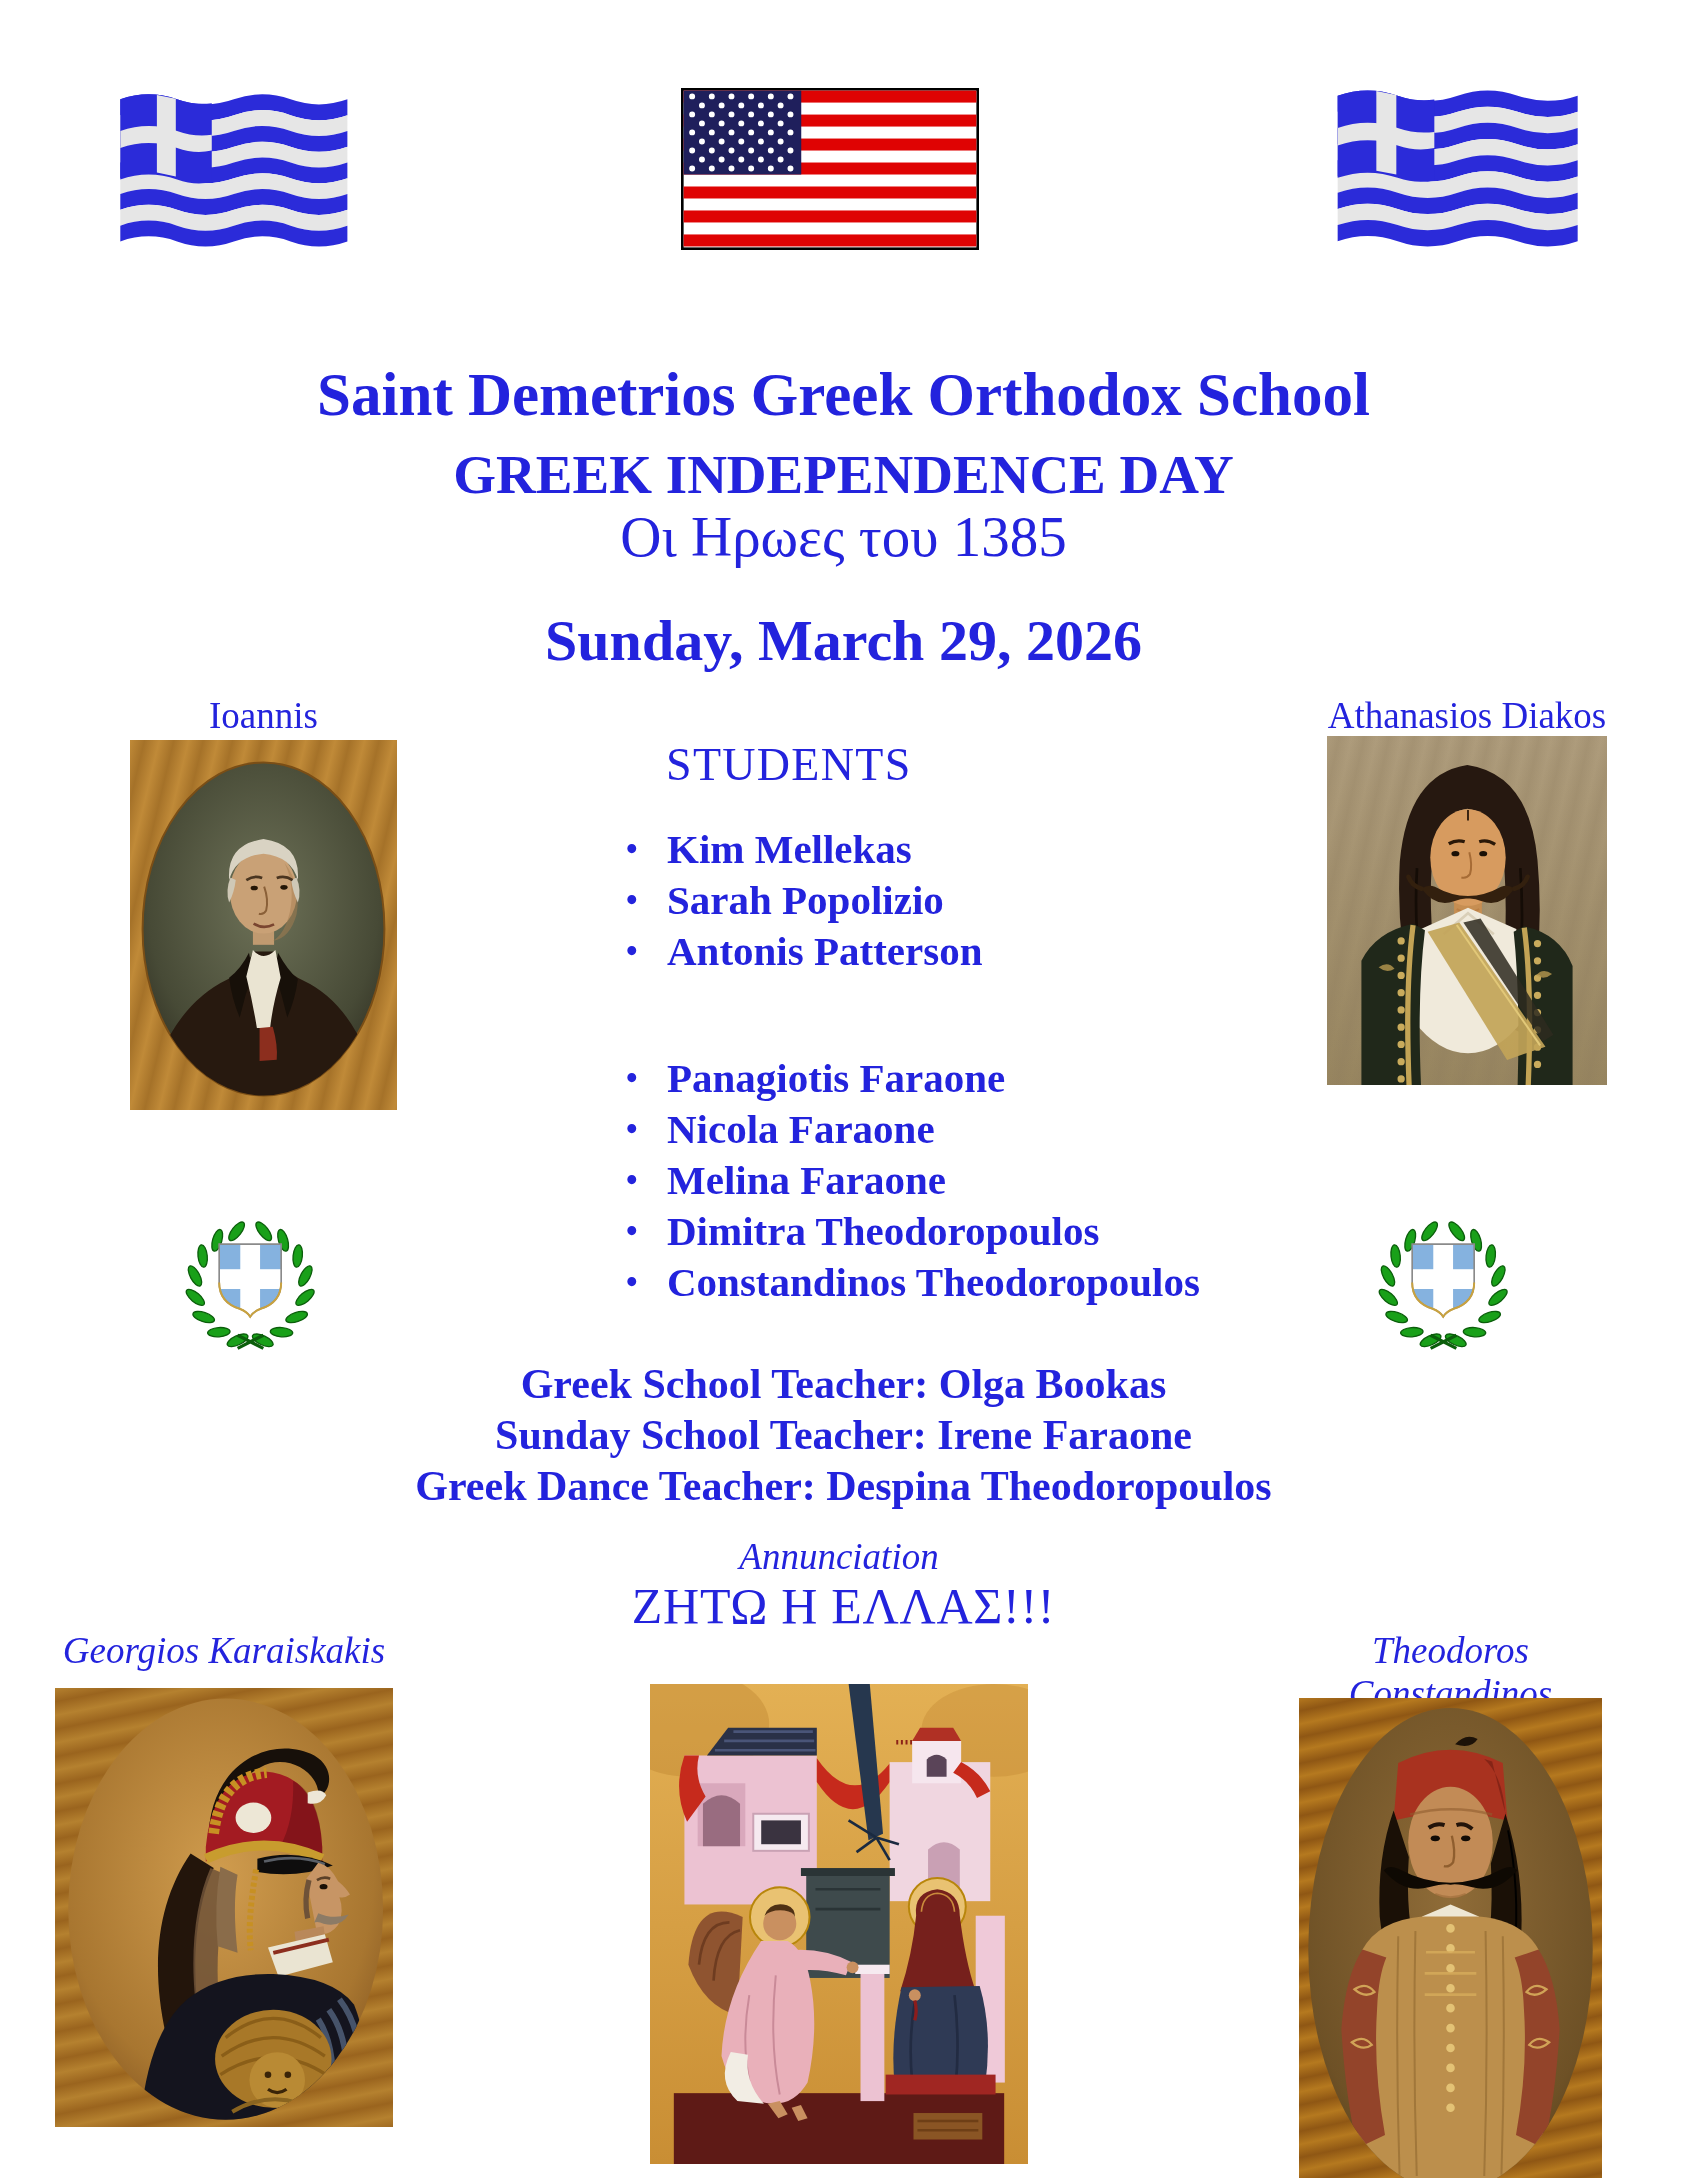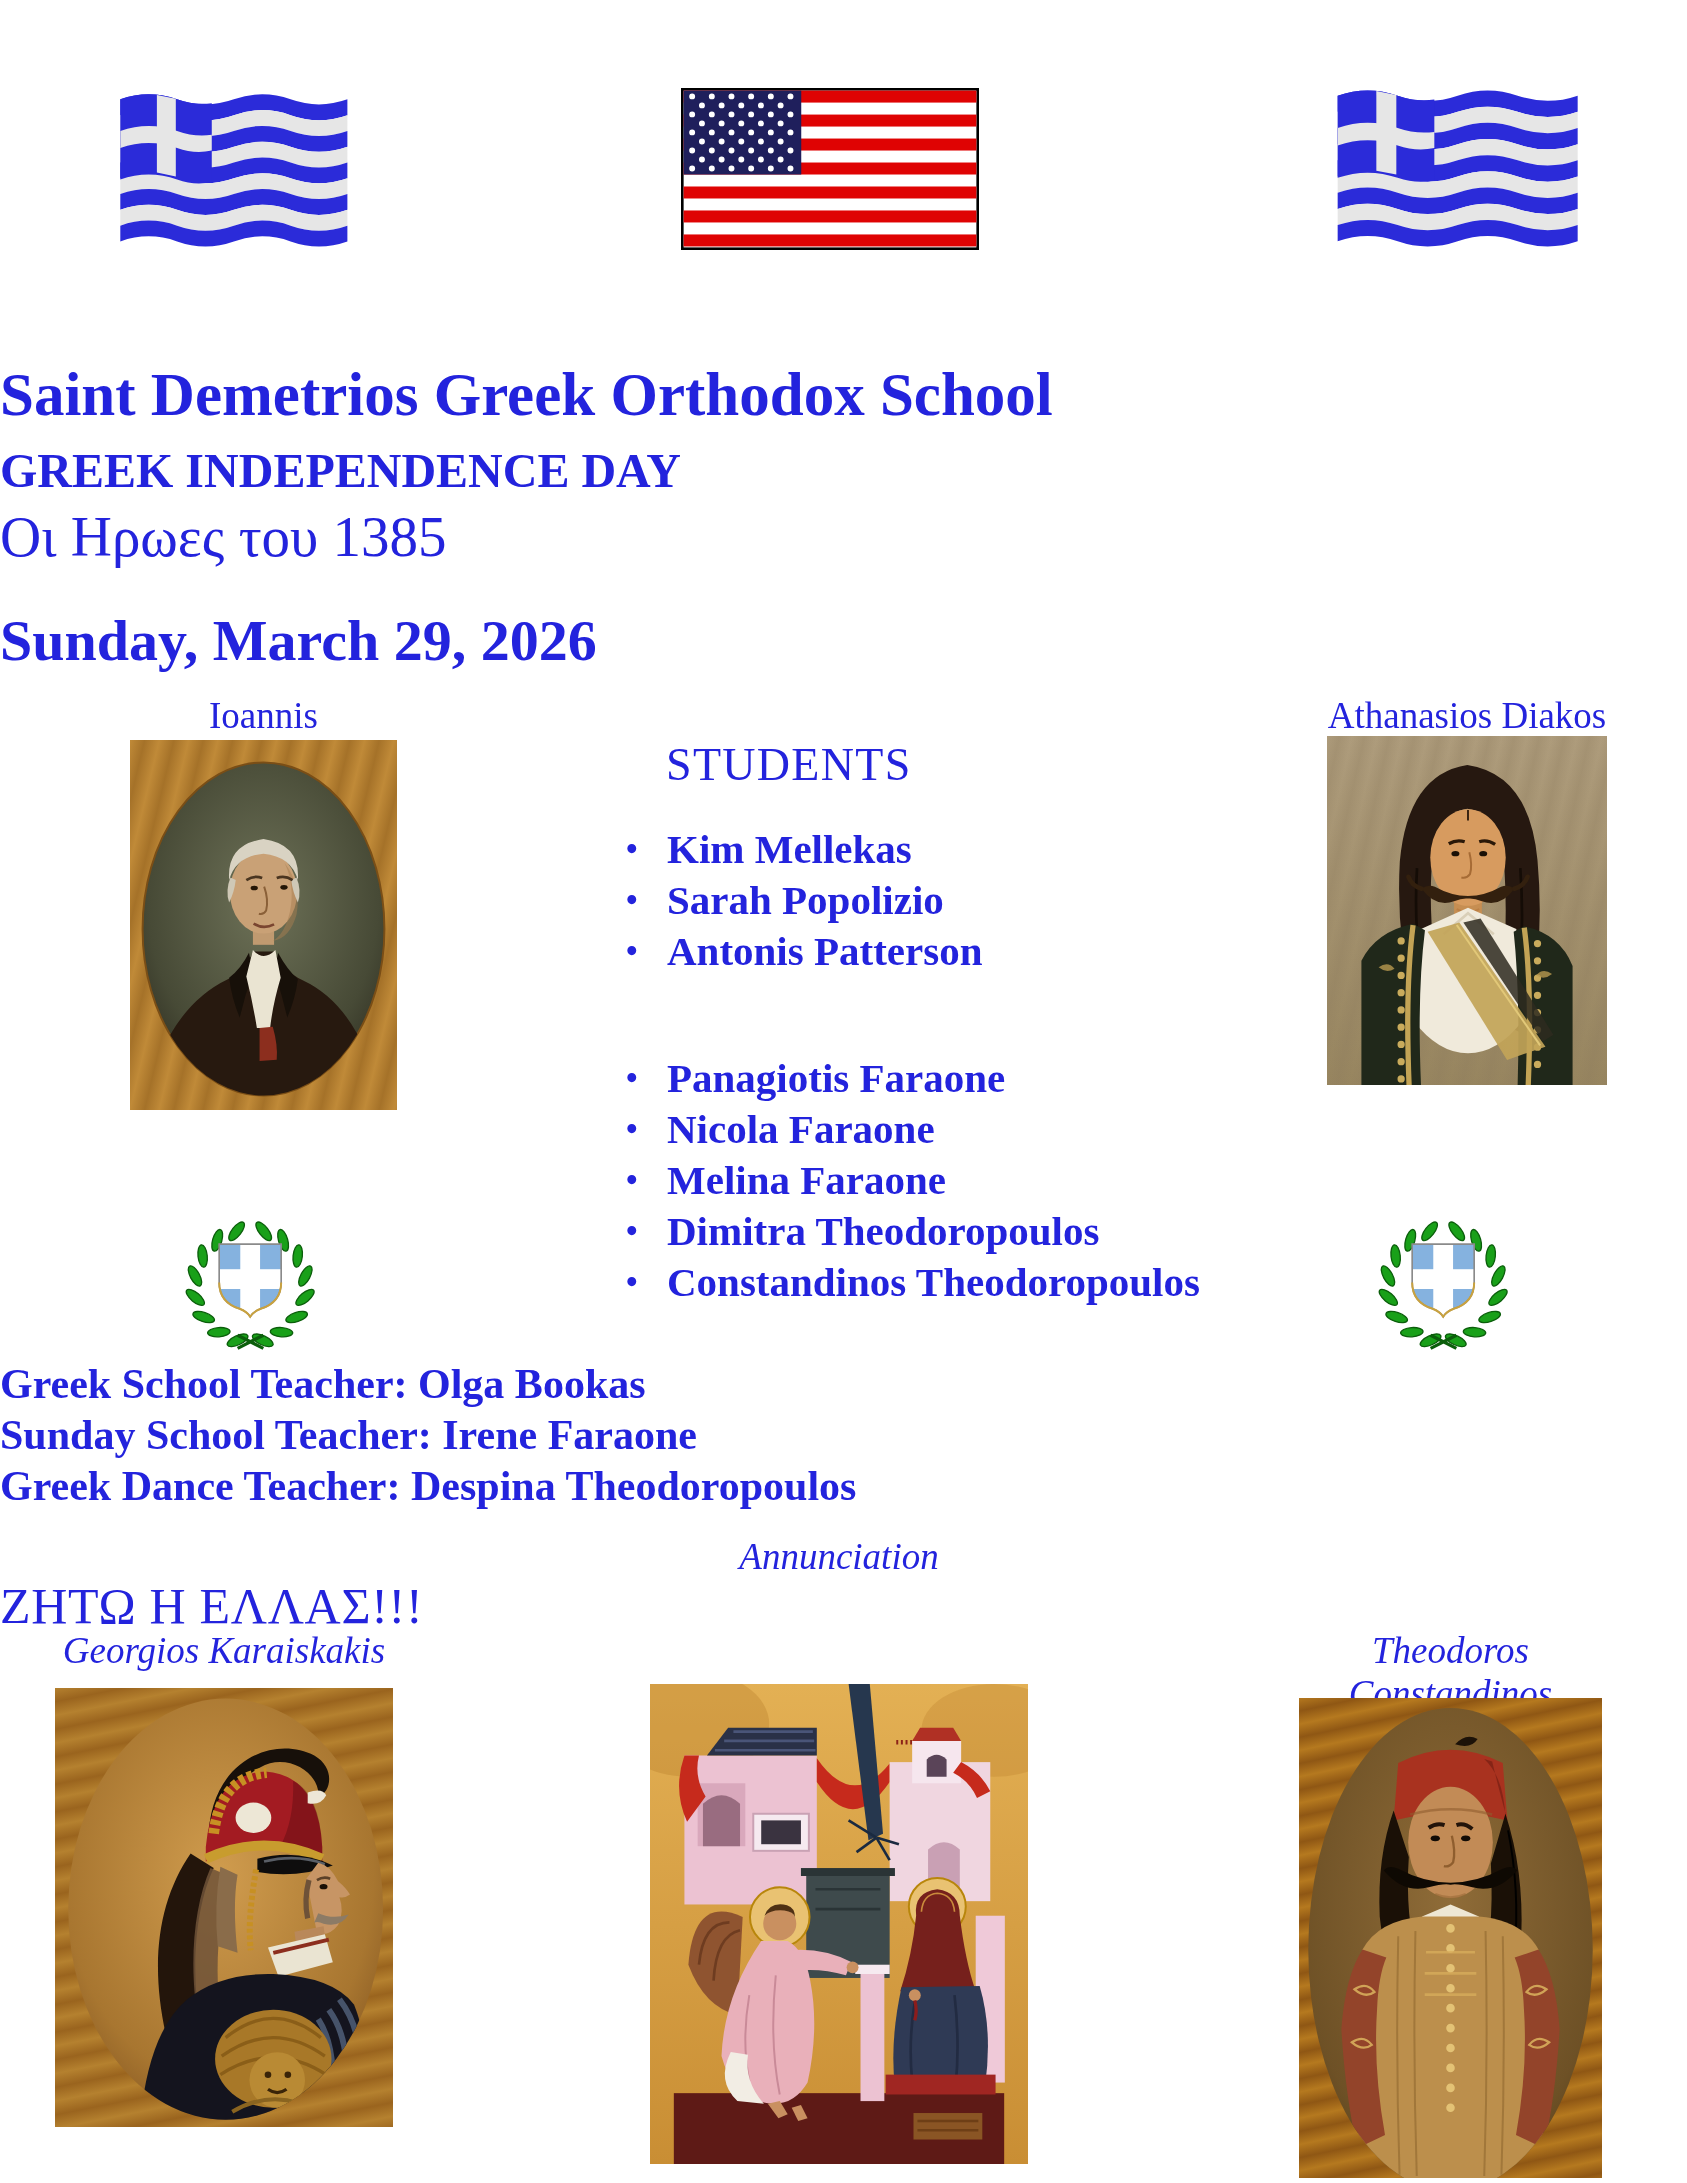--- a/index.html
+++ b/index.html
@@ -1,23 +1,23 @@
 <!DOCTYPE html>
 <html style="font-size:10.6px"><head>
 <meta charset="utf-8">
 <style>
   html,body{margin:0;padding:0;background:#fff}
   .page{position:relative;width:1687px;height:2183px;background:#ffffff;overflow:hidden;
         font-family:"Liberation Serif",serif;color:#2323DD}
   .abs{position:absolute}
-  .ctr{left:0;width:1687px;text-align:left}
+  .ctr{left:0;width:1687px;text-align:center}
   .b{font-weight:bold}
   .i{font-style:italic}
   .t1{font-size:61px;line-height:1.1}
-  .t2{font-size:48px;line-height:1.1}
+  .t2{font-size:55px;line-height:1.1}
   .t3{font-size:57px;line-height:1.1}
   .t4{font-size:58px;line-height:1.1}
   .cap{font-size:37px;text-align:center;line-height:1.15}
   .sh{font-size:46px;letter-spacing:1.3px}
   .student-row{display:flex;height:51px}
   .bullet{width:41px;font-size:33px;line-height:51px;font-weight:bold}
   .sname{font-size:41px;font-weight:bold;line-height:51px;white-space:nowrap}
   .teach{font-size:42px;font-weight:bold;line-height:51px;white-space:nowrap}
   .sl{font-size:50px;letter-spacing:0.7px}
   svg{display:block}

